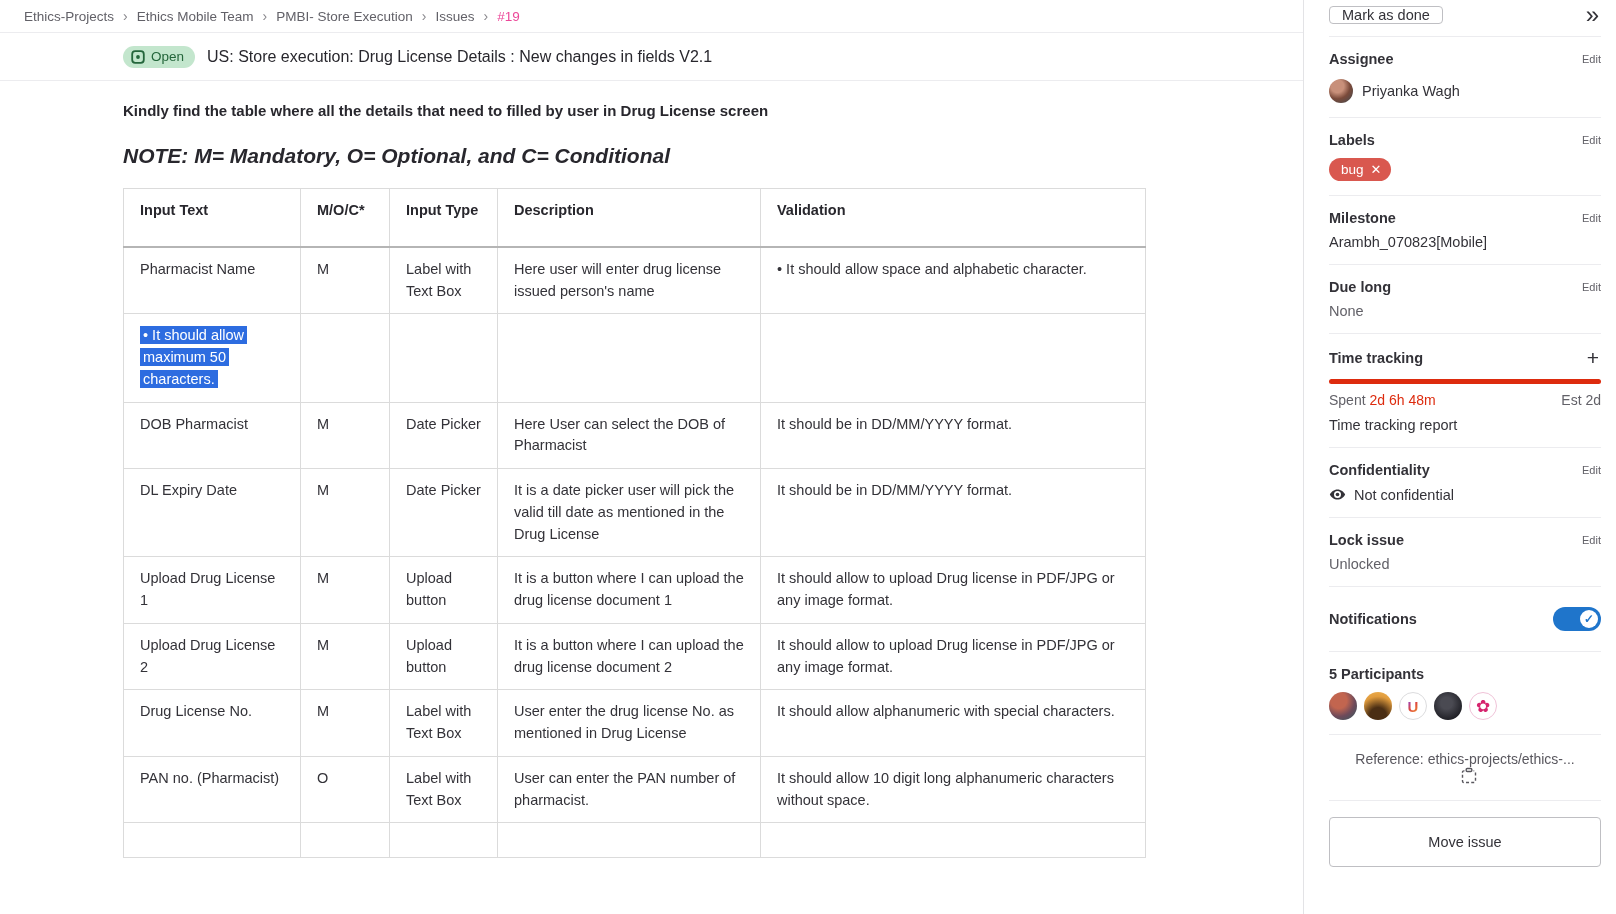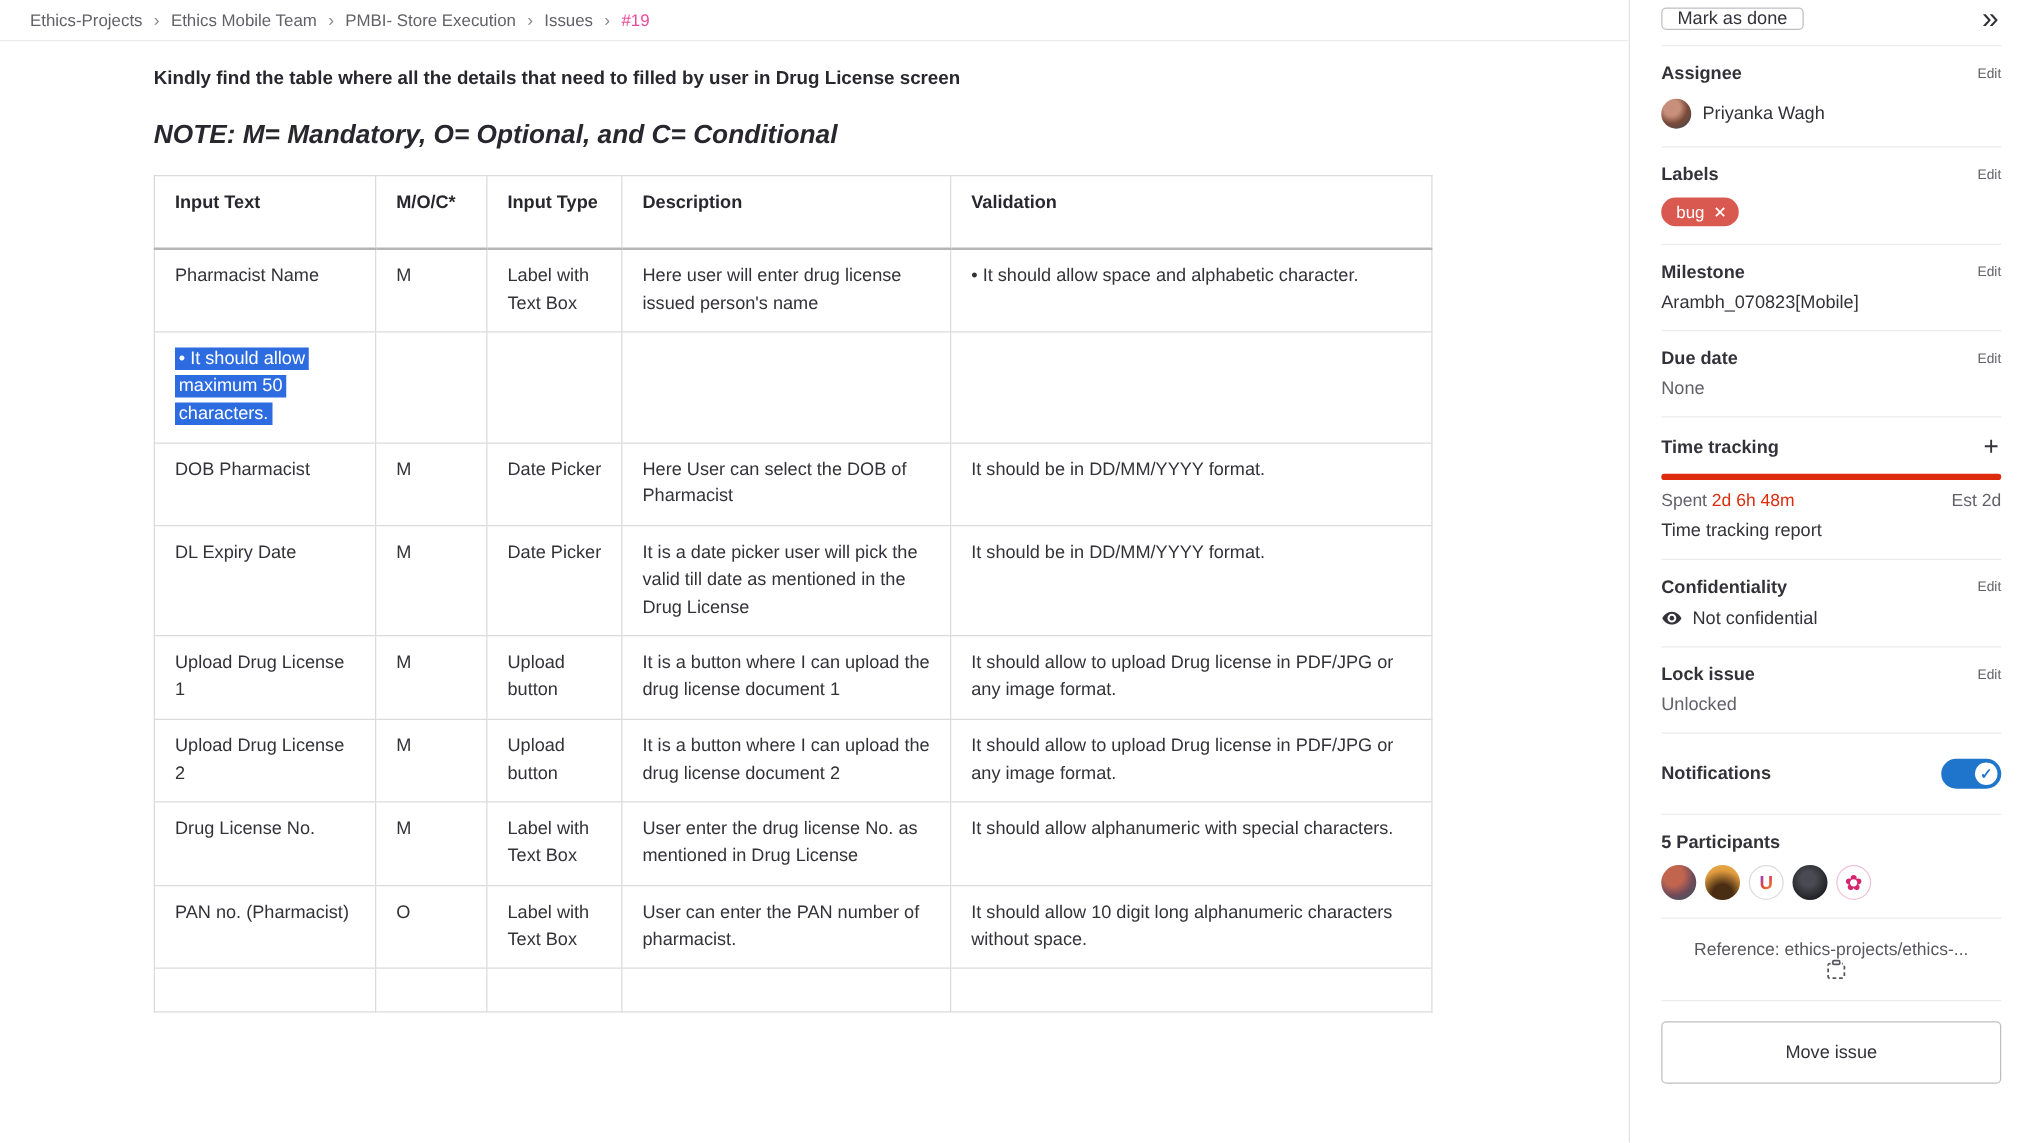--- a/index.html
+++ b/index.html
@@ -130,20 +130,30 @@
       <span class="crumb-sep">›</span>
       <a class="crumb">Ethics Mobile Team</a>
       <span class="crumb-sep">›</span>
       <a class="crumb">PMBI- Store Execution</a>
       <span class="crumb-sep">›</span>
       <a class="crumb">Issues</a>
       <span class="crumb-sep">›</span>
       <a class="crumb last">#19</a>
     </nav>
 
+  <div class="title-bar">
+    <span class="status-badge">
+      <svg width="14" height="14" viewBox="0 0 14 14">
+        <rect x="1.2" y="1.2" width="11.6" height="11.6" rx="3" fill="none" stroke="#24663b" stroke-width="1.8"></rect>
+        <circle cx="7" cy="7" r="1.9" fill="#24663b"></circle>
+      </svg>
+      <span>Open</span>
+    </span>
+    <span class="issue-title">US: Store execution: Drug License Details : New changes in fields V2.1</span>
+  </div>
 
   <div class="doc">
     <p class="intro">Kindly find the table where all the details that need to filled by user in Drug License screen</p>
     <p class="note">NOTE: M= Mandatory, O= Optional, and C= Conditional</p>
 
     <table class="spec">
       <colgroup>
         <col style="width:177px">
           <col style="width:89px">
           <col style="width:108px">
@@ -260,21 +270,21 @@
   <div class="sb-section">
     <div class="sb-row">
       <span class="sb-label">Milestone</span>
       <span class="sb-edit">Edit</span>
     </div>
     <div class="sb-value dark">Arambh_070823[Mobile]</div>
   </div>
 
   <div class="sb-section">
     <div class="sb-row">
-      <span class="sb-label">Due date</span>
+      <span class="sb-label">Due long</span>
       <span class="sb-edit">Edit</span>
     </div>
     <div class="sb-value">None</div>
   </div>
 
   <div class="sb-section">
     <div class="sb-row">
       <span class="sb-label">Time tracking</span>
       <span class="collapse-icon" style="font-size:21px">+</span>
     </div>

